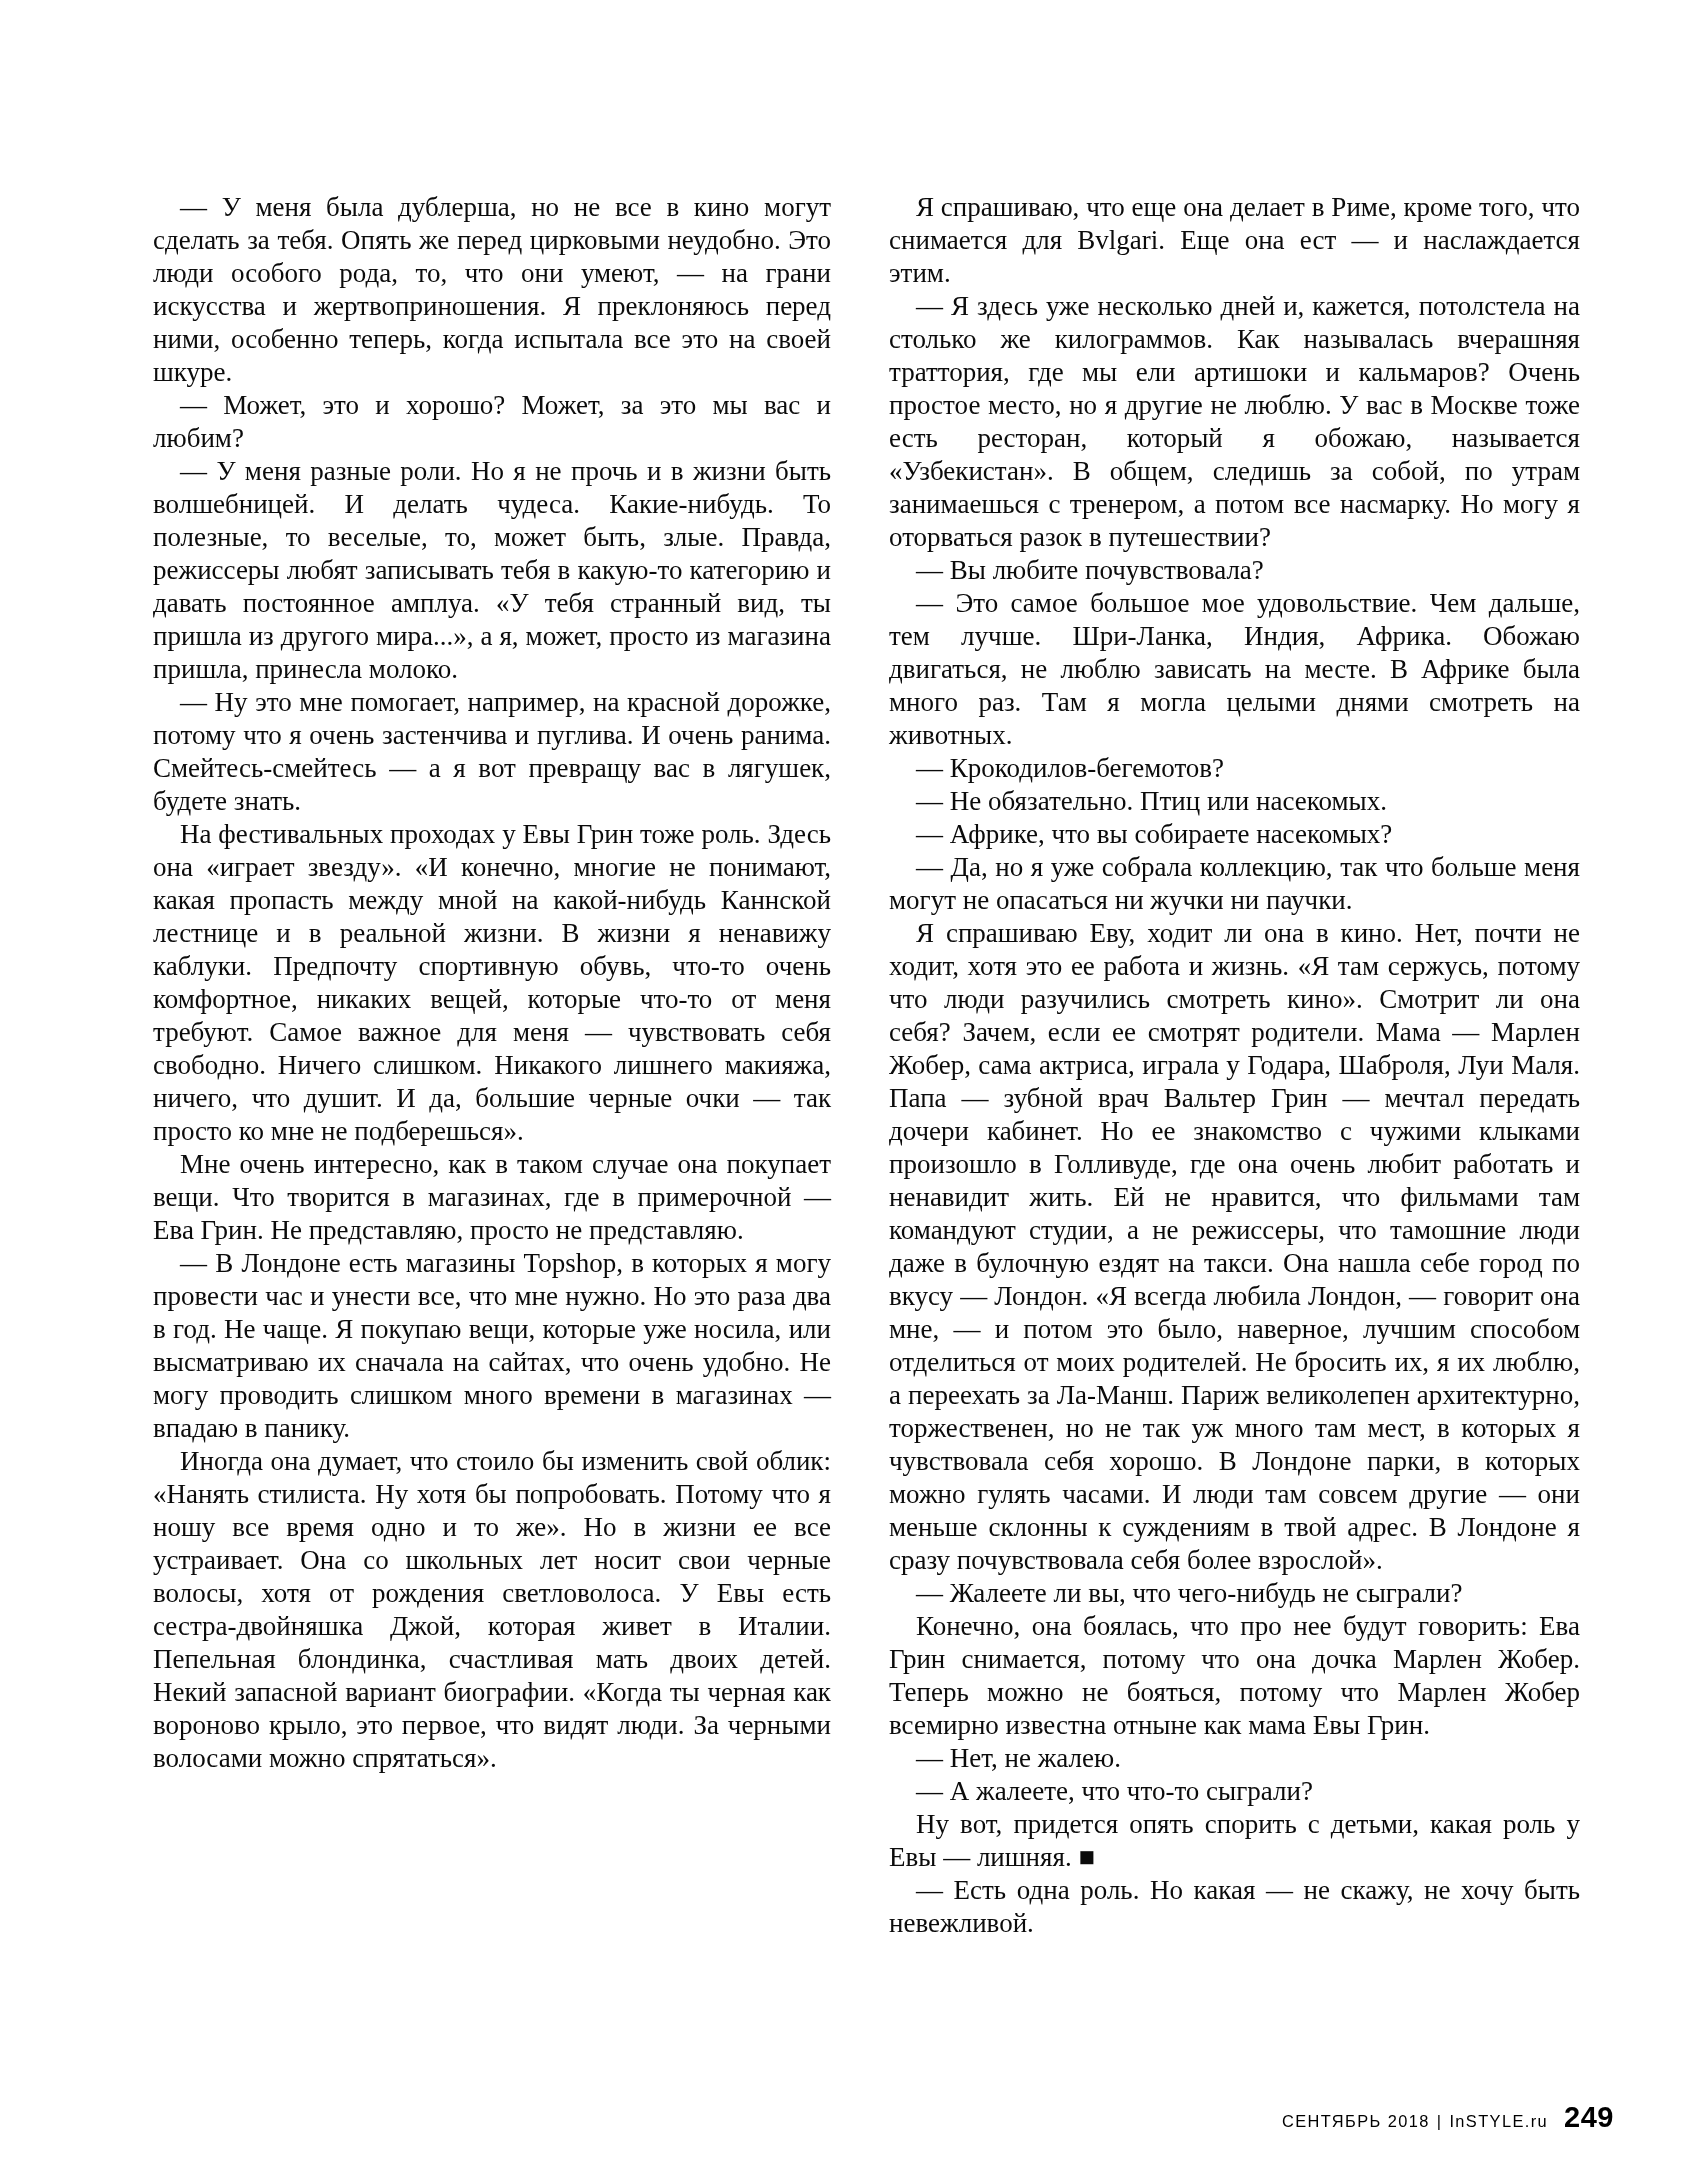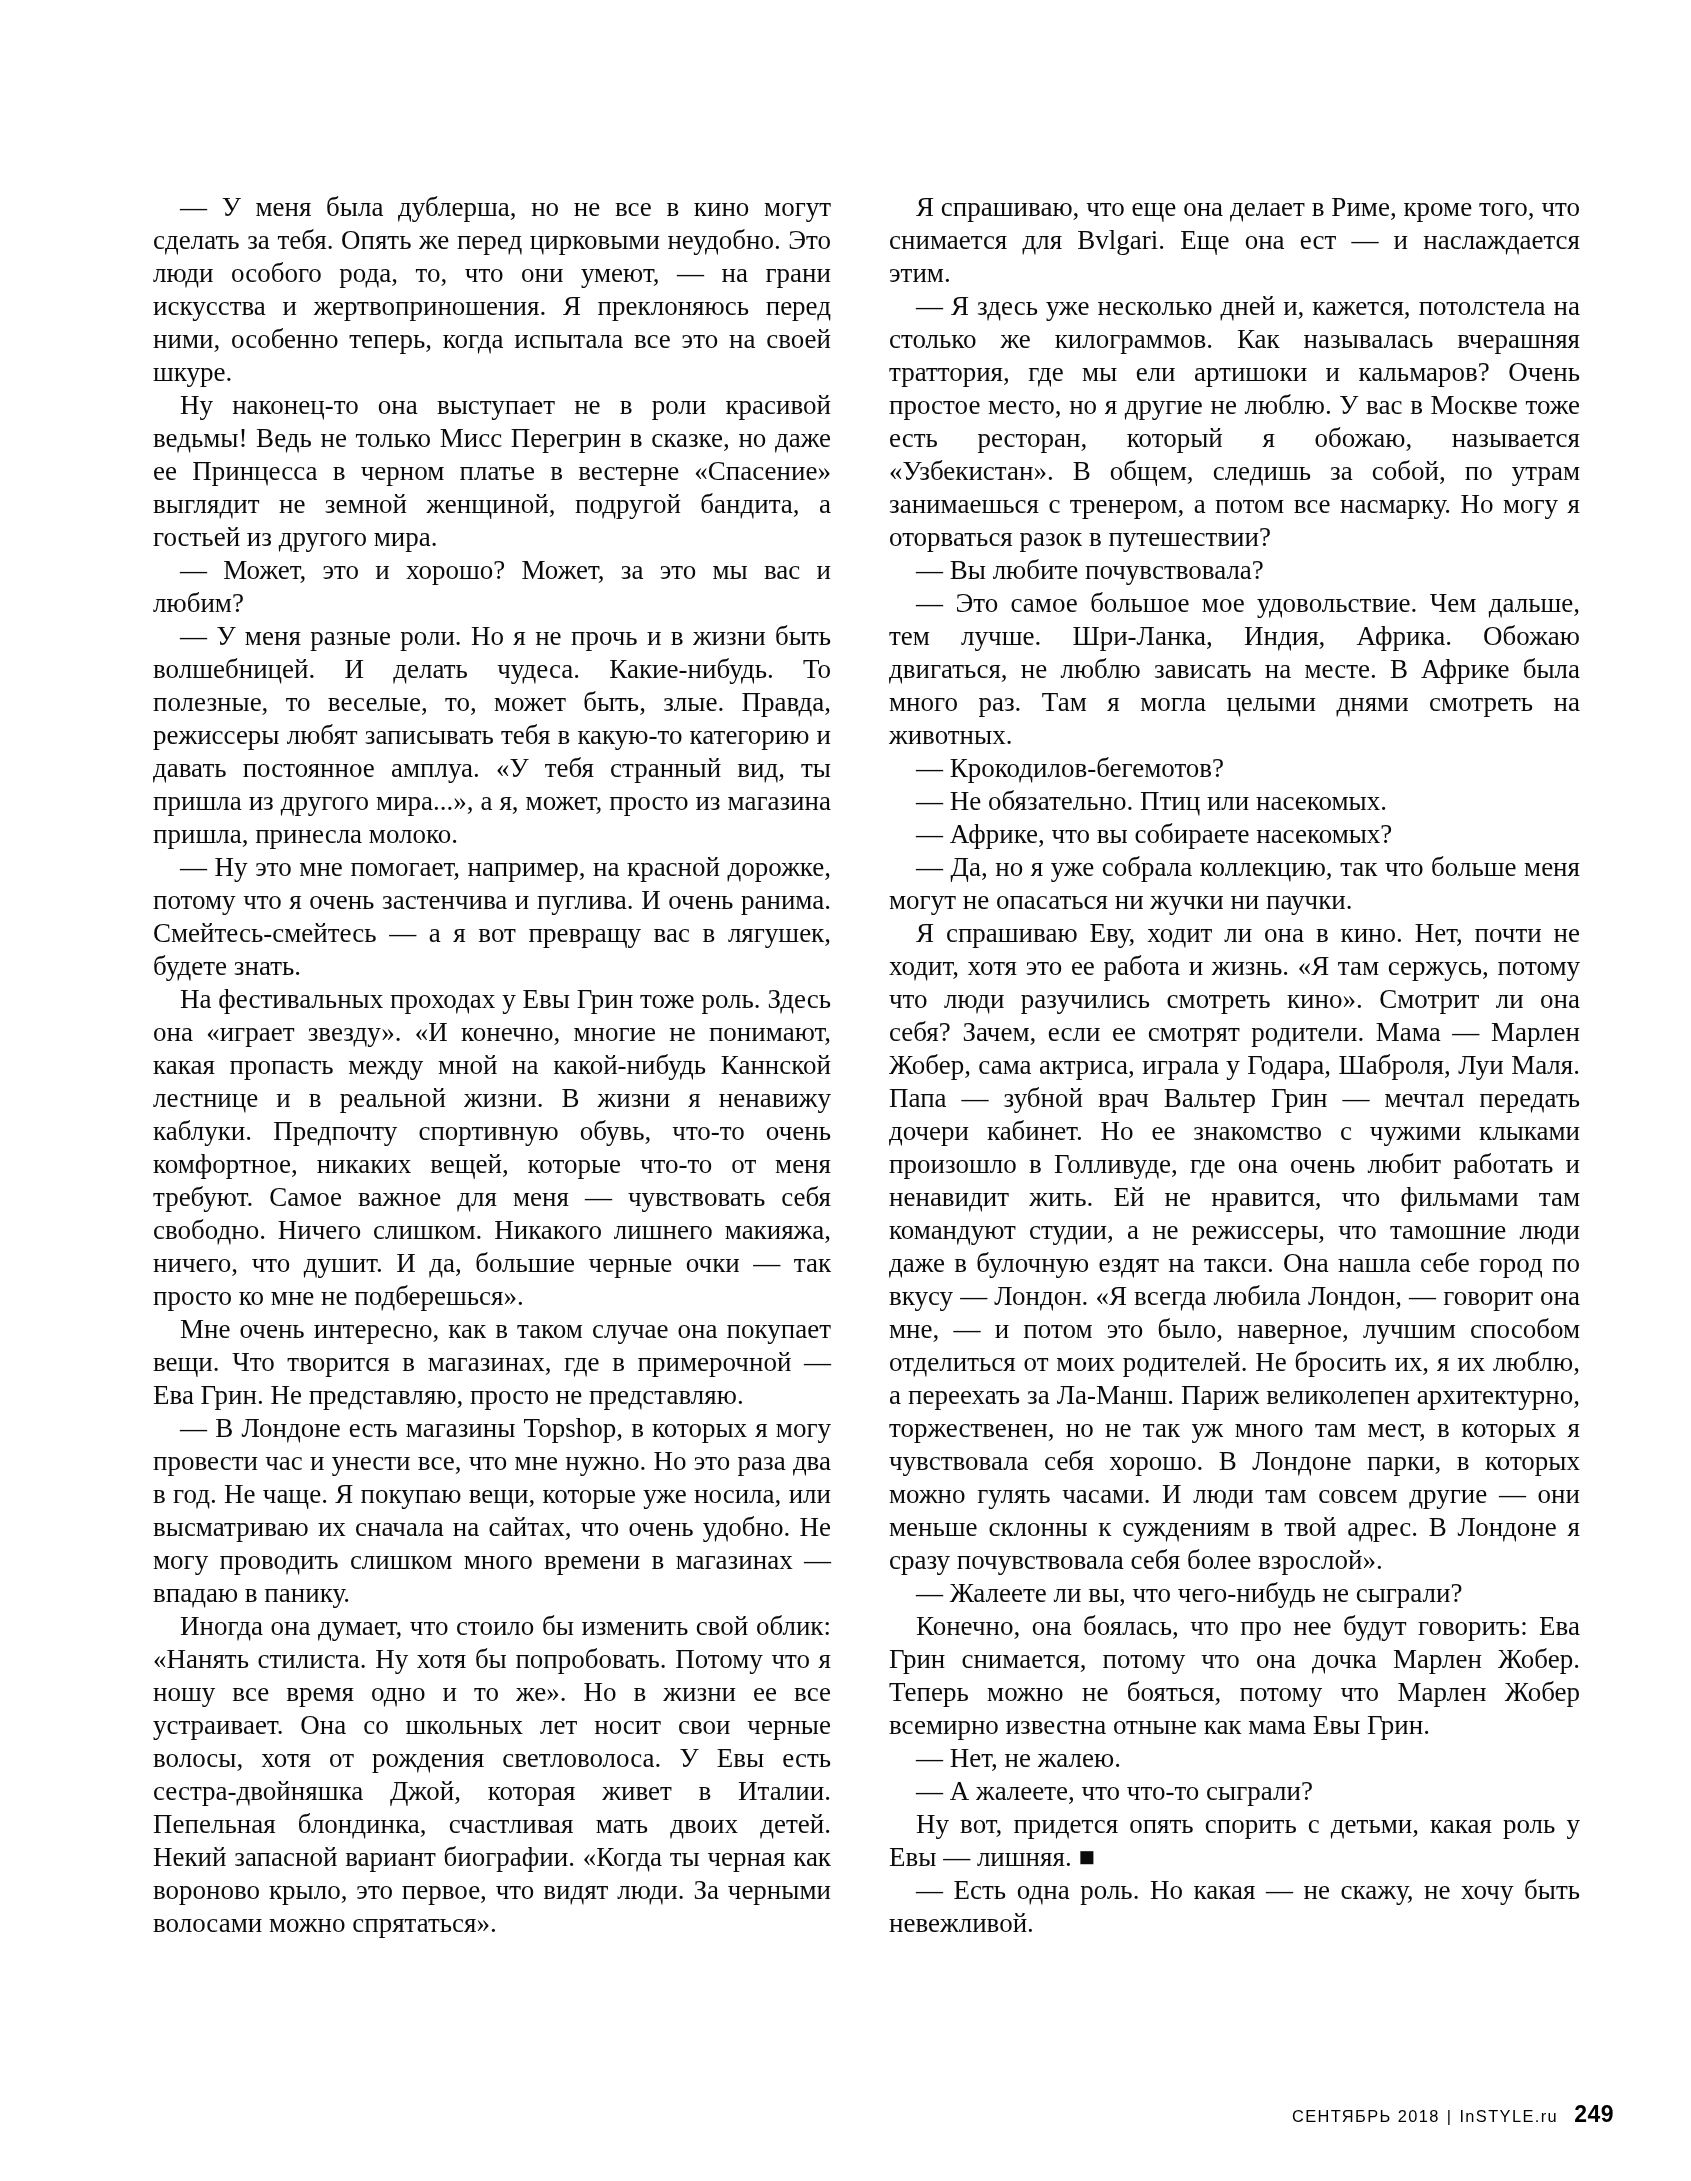--- a/index.html
+++ b/index.html
@@ -38,33 +38,32 @@
     font-family: "Liberation Sans", "DejaVu Sans", sans-serif;
     font-size: 16.4px;
     letter-spacing: 1.4px;
     color: #000000;
     white-space: nowrap;
   }
   .footer span { vertical-align: baseline; margin-top: 44px; }
   .footer .sep { margin: 0 7px; }
   .footer .pagenum {
     font-weight: bold;
-    font-size: 23px;
+    font-size: 29px;
     letter-spacing: 0.5px;
     margin-left: 16px;
   }
 </style>
 </head>
 <body>
 
 <div class="page">
 
   <div class="column column-left">
     <p>— У меня была дублерша, но не все в кино могут сделать за тебя. Опять же перед цирковыми неудобно. Это люди особого рода, то, что они умеют, — на грани искусства и жертвоприношения. Я преклоняюсь перед ними, особенно теперь, когда испытала все это на своей шкуре.</p>
-    <p>Ну наконец-то она выступает не в роли красивой ведьмы! Ведь не только Мисс Перегрин в сказке, но даже ее Принцесса в черном платье в вестерне «Спасение» выглядит не земной женщиной, подругой бандита, а гостьей из другого мира.</p>
     <p>— Может, это и хорошо? Может, за это мы вас и любим?</p>
     <p>— У меня разные роли. Но я не прочь и в жизни быть волшебницей. И делать чудеса. Какие-нибудь. То полезные, то веселые, то, может быть, злые. Правда, режиссеры любят записывать тебя в какую-то категорию и давать постоянное амплуа. «У тебя странный вид, ты пришла из другого мира...», а я, может, просто из магазина пришла, принесла молоко.</p>
     <p>— Ну это мне помогает, например, на красной дорожке, потому что я очень застенчива и пуглива. И очень ранима. Смейтесь-смейтесь — а я вот превращу вас в лягушек, будете знать.</p>
     <p>На фестивальных проходах у Евы Грин тоже роль. Здесь она «играет звезду». «И конечно, многие не понимают, какая пропасть между мной на какой-нибудь Каннской лестнице и в реальной жизни. В жизни я ненавижу каблуки. Предпочту спортивную обувь, что-то очень комфортное, никаких вещей, которые что-то от меня требуют. Самое важное для меня — чувствовать себя свободно. Ничего слишком. Никакого лишнего макияжа, ничего, что душит. И да, большие черные очки — так просто ко мне не подберешься».</p>
     <p>Мне очень интересно, как в таком случае она покупает вещи. Что творится в магазинах, где в примерочной — Ева Грин. Не представляю, просто не представляю.</p>
     <p>— В Лондоне есть магазины Topshop, в которых я могу провести час и унести все, что мне нужно. Но это раза два в год. Не чаще. Я покупаю вещи, которые уже носила, или высматриваю их сначала на сайтах, что очень удобно. Не могу проводить слишком много времени в магазинах — впадаю в панику.</p>
     <p>Иногда она думает, что стоило бы изменить свой облик: «Нанять стилиста. Ну хотя бы попробовать. Потому что я ношу все время одно и то же». Но в жизни ее все устраивает. Она со школьных лет носит свои черные волосы, хотя от рождения светловолоса. У Евы есть сестра-двойняшка Джой, которая живет в Италии. Пепельная блондинка, счастливая мать двоих детей. Некий запасной вариант биографии. «Когда ты черная как вороново крыло, это первое, что видят люди. За черными волосами можно спрятаться».</p>
   </div>
 
   <div class="column column-right">

